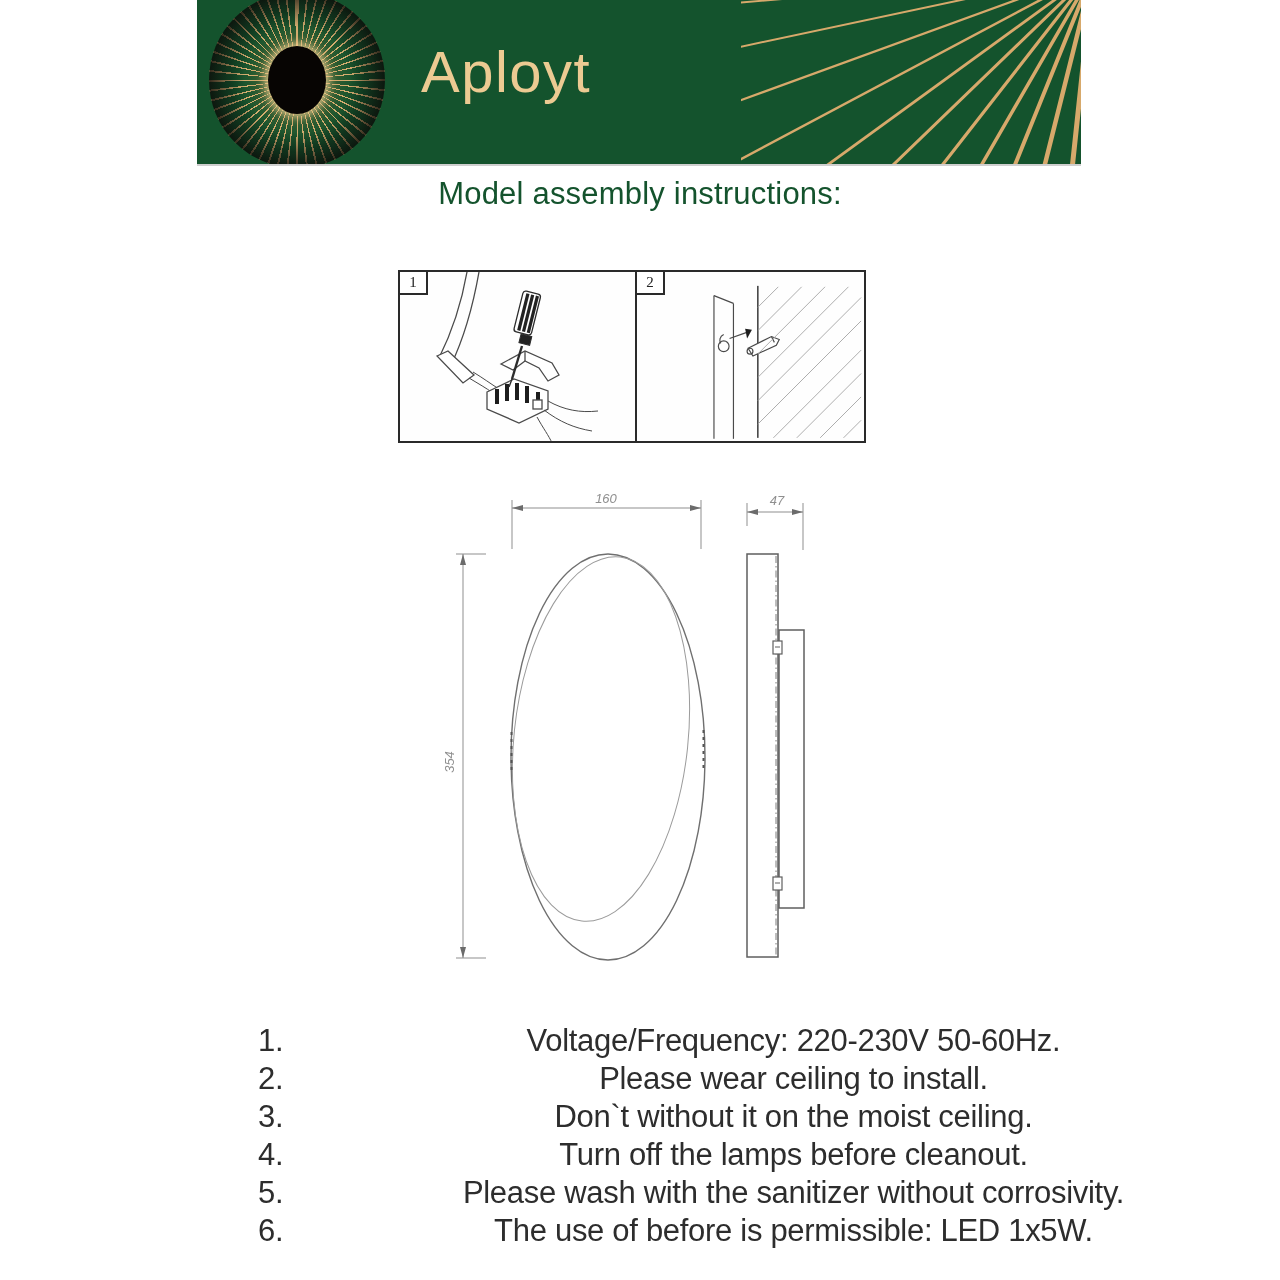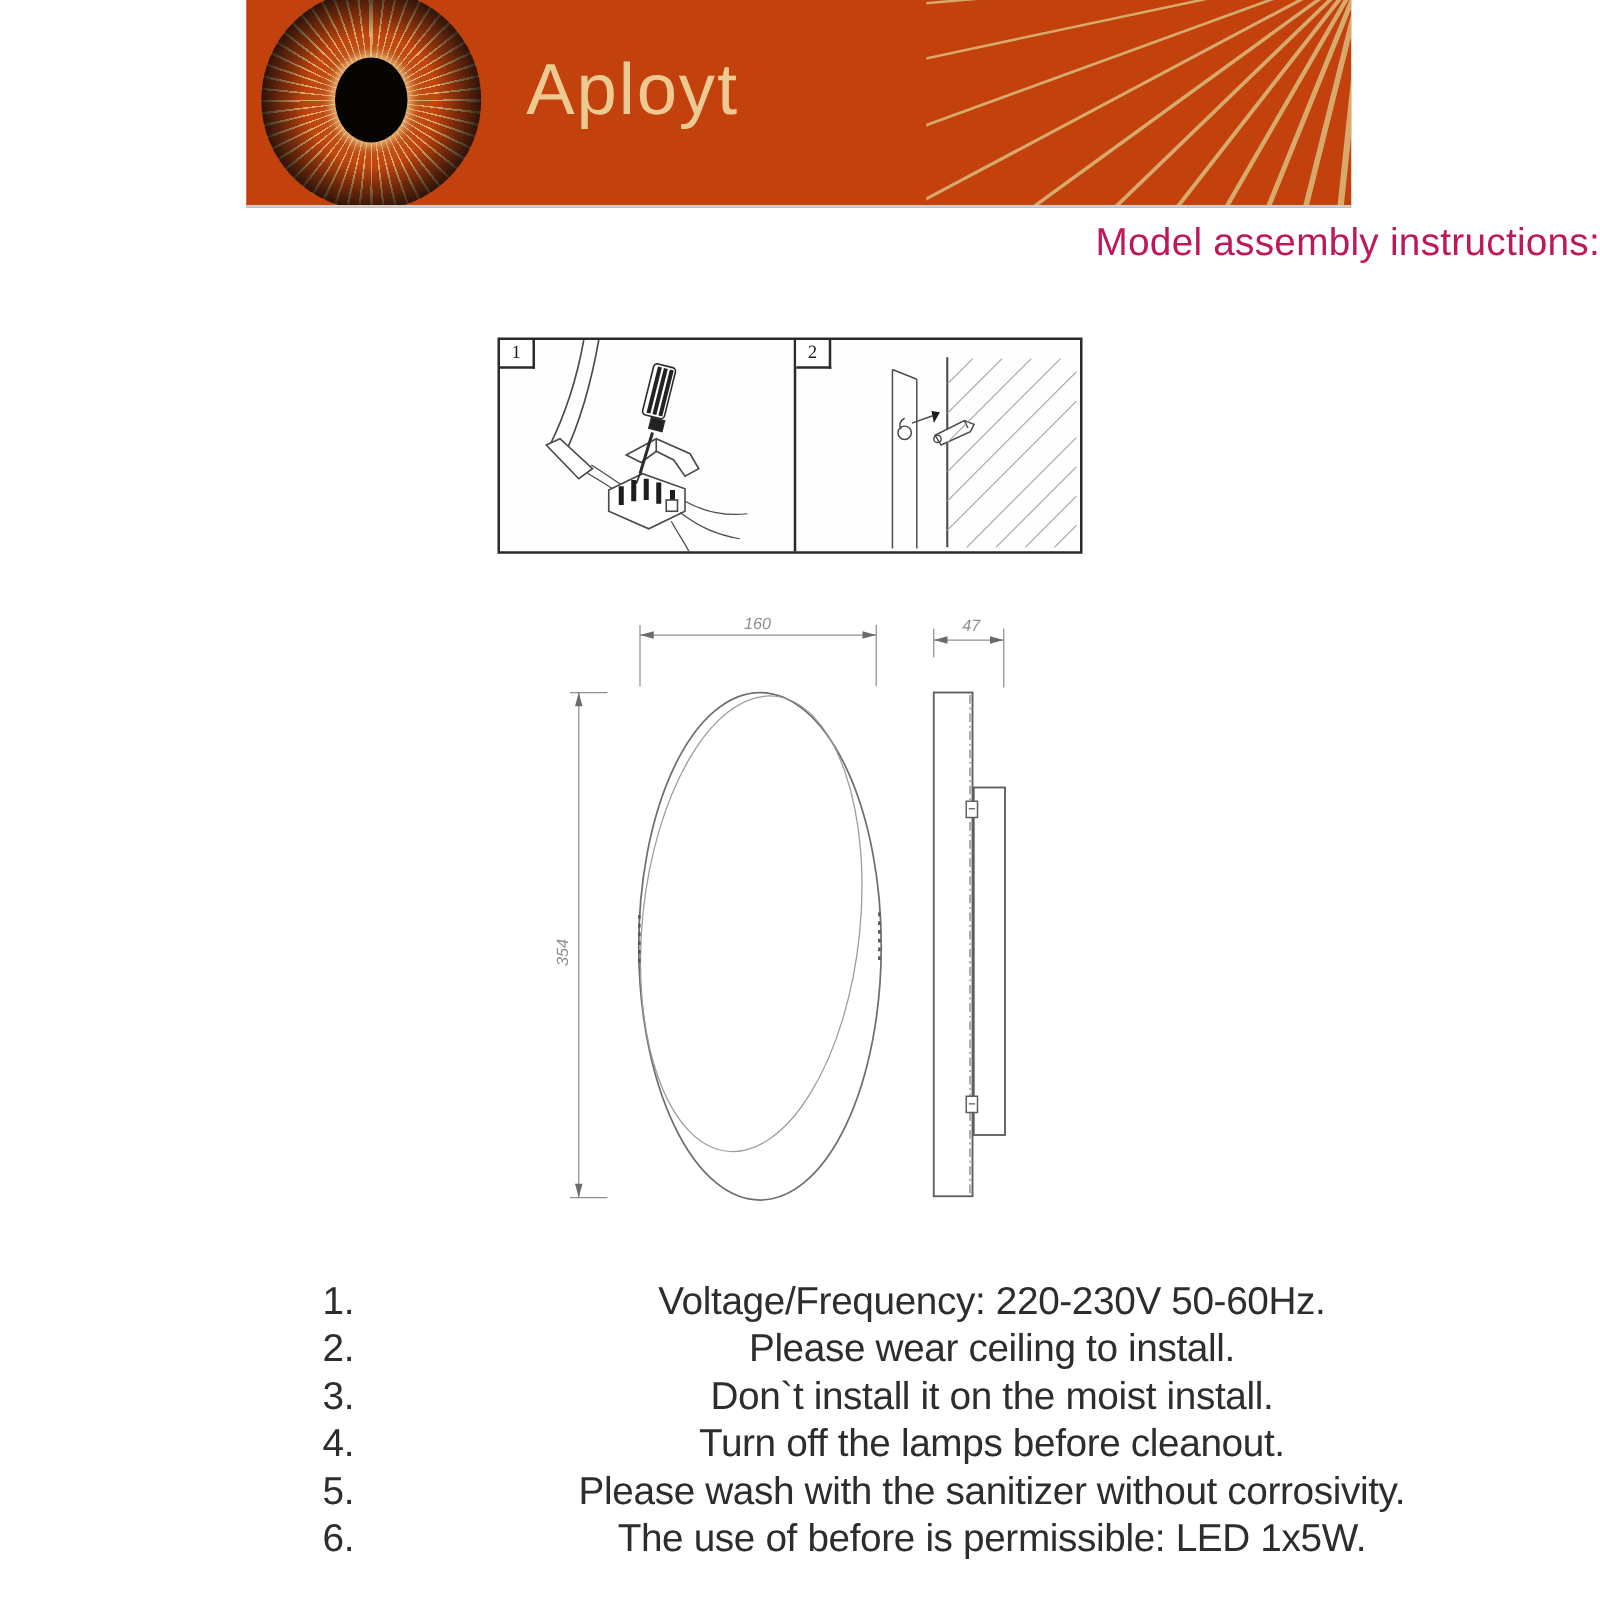--- a/index.html
+++ b/index.html
@@ -3,21 +3,21 @@
 <meta charset="utf-8">
 <style>
   html,body{margin:0;padding:0;}
   body{
     width:1280px;height:1280px;position:relative;background:#ffffff;
     font-family:"Liberation Sans",sans-serif;overflow:hidden;
   }
   
   .banner{
     position:absolute;left:197px;top:0;width:884px;height:164px;
-    background:#c2410c;overflow:hidden;border-bottom:2px solid #cfcfcf;text-decoration:underline;
+    background:#14532d;overflow:hidden;border-bottom:2px solid #cfcfcf;text-decoration:underline;
   }
   .sun-rays{
     position:absolute;left:12px;top:-8px;width:176px;height:176px;border-radius:50%;
     background:repeating-conic-gradient(rgba(226,182,120,0.95) 0deg 1.3deg, rgba(11,9,7,0) 1.3deg 6.4deg);
   }
   .sun-fade{
     position:absolute;left:12px;top:-8px;width:176px;height:176px;border-radius:50%;
     background:radial-gradient(circle at 50% 50%, rgba(11,9,7,0) 42%, rgba(11,9,7,0.9) 74%, #0b0907 88%);
   }
   .sun-core{
@@ -25,22 +25,22 @@
     background:#070503;
     box-shadow:0 0 8px 3px rgba(248,214,150,0.85), 0 0 26px 12px rgba(190,140,75,0.35);
   }
   .wordmark{
     position:absolute;left:224px;top:40px;
     font-size:58px;line-height:64px;color:#ecca92;letter-spacing:1.5px;font-weight:400;
   }
   .corner-rays{position:absolute;right:0;top:0;}
   
   .title{
-    position:absolute;left:0;top:176px;width:1280px;text-align:right;
-    color:#be185d;font-size:31px;line-height:36px;letter-spacing:0.2px;
+    position:absolute;left:0;top:176px;width:1280px;text-align:center;
+    color:#14532d;font-size:31px;line-height:36px;letter-spacing:0.2px;
   }
   
   .steps{
     position:absolute;left:398px;top:270px;width:468px;height:173px;
     border:2px solid #2a2a2a;display:flex;background:#fefefe;box-sizing:border-box;
   }
   .step-cell{position:relative;height:100%;box-sizing:border-box;}
   .step-cell.c1{width:237px;border-right:2px solid #2a2a2a;}
   .step-cell.c2{flex:1;}
   .badge{
@@ -223,21 +223,21 @@
   <div class="inst-row">
     <span class="inst-num">1.</span>
     <span class="inst-text">Voltage/Frequency: 220-230V 50-60Hz.</span>
   </div>
   <div class="inst-row">
     <span class="inst-num">2.</span>
     <span class="inst-text">Please wear ceiling to install.</span>
   </div>
   <div class="inst-row">
     <span class="inst-num">3.</span>
-    <span class="inst-text">Don`t install it on the moist install.</span>
+    <span class="inst-text">Don`t without it on the moist ceiling.</span>
   </div>
   <div class="inst-row">
     <span class="inst-num">4.</span>
     <span class="inst-text">Turn off the lamps before cleanout.</span>
   </div>
   <div class="inst-row">
     <span class="inst-num">5.</span>
     <span class="inst-text">Please wash with the sanitizer without corrosivity.</span>
   </div>
   <div class="inst-row">

